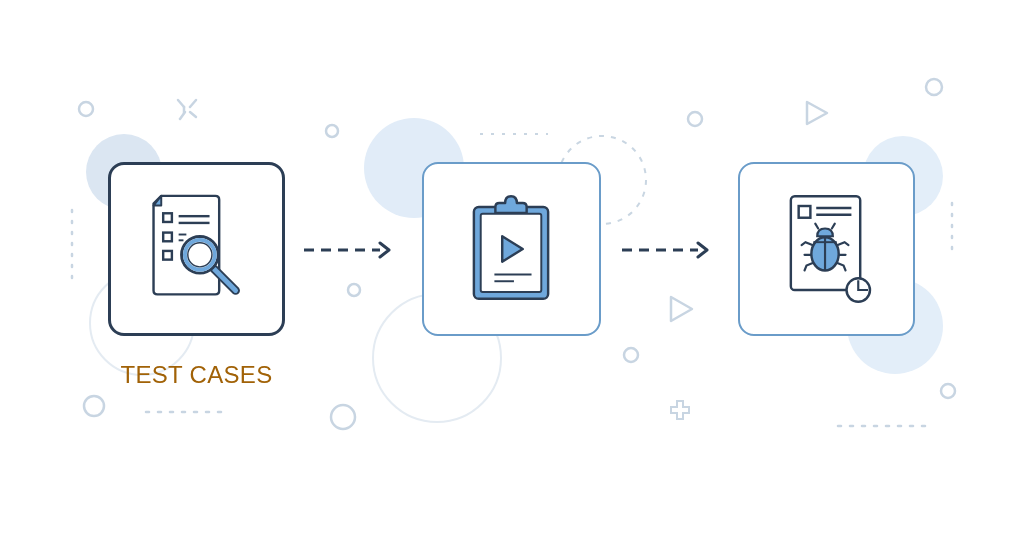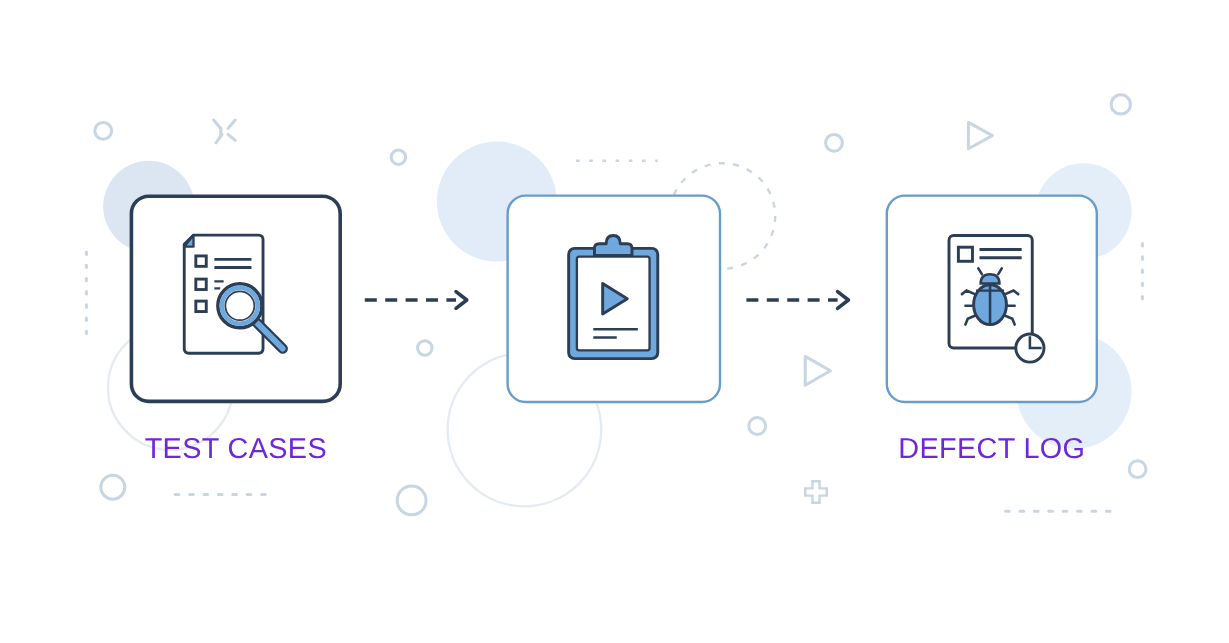--- a/index.html
+++ b/index.html
@@ -14,21 +14,21 @@
   .node {
     position: absolute;
     box-sizing: border-box;
     background: #ffffff;
     border-radius: 16px;
   }
   .node-icon { position: absolute; left: 0; top: 0; width: 100%; height: 100%; }
   .label {
     position: absolute;
     font-size: 24px;
-    color: #6d28d9;
+    color: #a16207;
     text-align: center;
     letter-spacing: 0.3px;
     white-space: nowrap;
   }
   .arrow { position: absolute; }
 </style>
 </head>
 <body>
 
 <div class="canvas">
@@ -145,15 +145,14 @@
 
       <path d="M79 74 Q79 66 87 66 Q95 66 95 74 Z" fill="#6fa8dc" stroke="#2c3e55" stroke-width="2.2"></path>
       <ellipse cx="87" cy="92" rx="14" ry="17" fill="#6fa8dc" stroke="#2c3e55" stroke-width="2.5"></ellipse>
       <line x1="87" y1="75" x2="87" y2="109" stroke="#2c3e55" stroke-width="2.2"></line>
       <line x1="75" y1="80" x2="99" y2="80" stroke="#2c3e55" stroke-width="2"></line>
 
       <circle cx="121" cy="129" r="12" fill="#ffffff" stroke="#2c3e55" stroke-width="2.5"></circle>
       <path d="M121 119 V129 H131" fill="none" stroke="#2c3e55" stroke-width="2.2"></path>
     </svg>
   </div>
-  <div class="label" style="left:738px; top:361px; width:177px;">DEFECT LOG</div>
 
 </div>
 
 </body></html>

